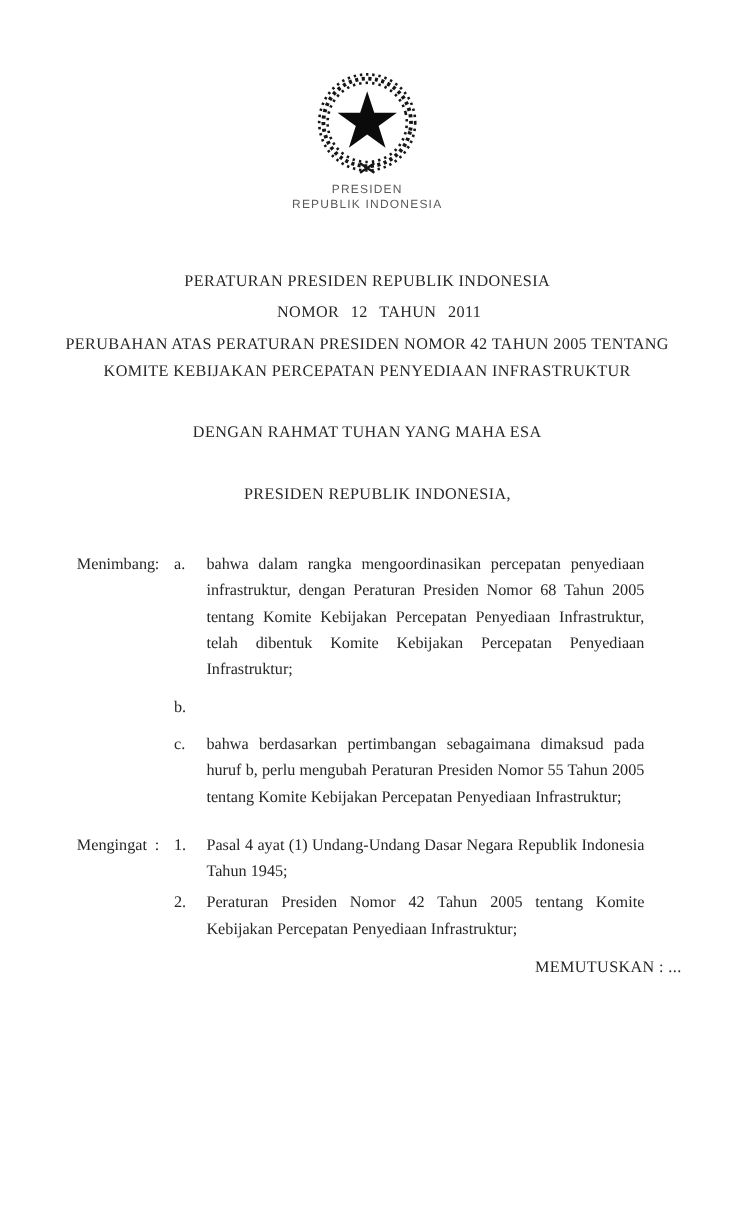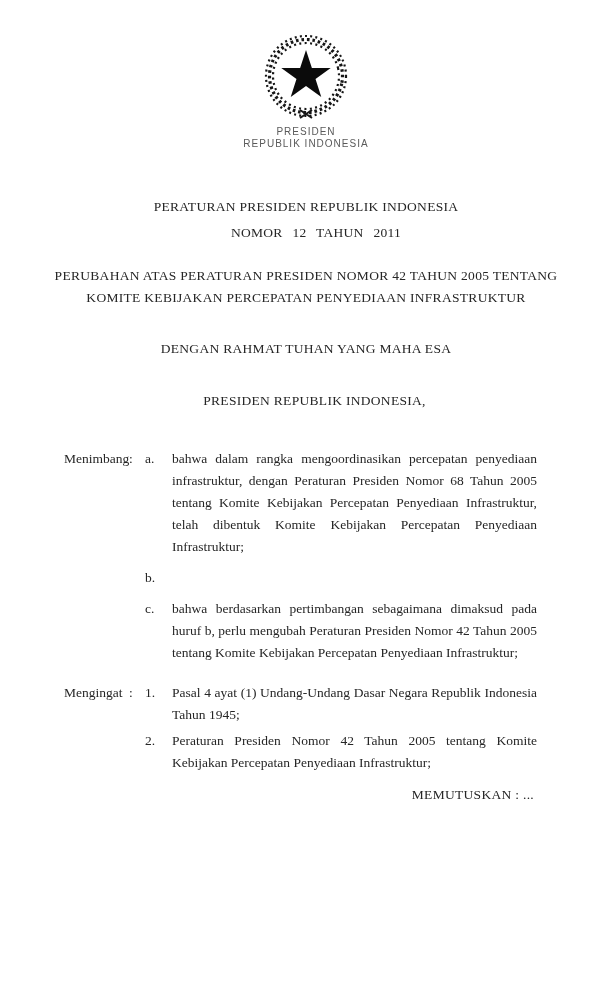--- a/index.html
+++ b/index.html
@@ -13,21 +13,21 @@
     height: 1008px;
     margin: 0 auto;
     background: #ffffff;
     overflow: hidden;
     font-family: "Liberation Serif", "DejaVu Serif", serif;
     color: #262626;
   }
 
   
   .seal-wrap {
-    padding-top: 32px;
+    padding-top: 58px;
     text-align: center;
   }
   .seal-emblem {
     display: inline-block;
   }
   .seal-caption {
     margin-top: 2px;
     font-family: "Liberation Sans", sans-serif;
     font-size: 10px;
     line-height: 12px;
@@ -46,21 +46,21 @@
     line-height: 26px;
   }
   .t-number {
     word-spacing: 0.45em;
     margin-left: 20px;
   }
   .t-subject {
     line-height: 22px;
   }
   .t-subject-block {
-    margin-top: 19px;
+    margin-top: 3px;
   }
 
   .invocation {
     margin-top: 29px;
     text-align: center;
     font-size: 13.5px;
     letter-spacing: 0.3px;
     line-height: 22px;
   }
   .issuer {
@@ -93,21 +93,21 @@
   .cell-label  { white-space: nowrap; }
   .cell-colon  { text-align: left; }
   .cell-marker { }
   .cell-text {
     text-align: justify;
     text-align-last: left;
   }
 
   .decision-line {
     margin-top: 10px;
-    margin-right: 78px;
+    margin-right: 44px;
     text-align: right;
     font-size: 13.5px;
     letter-spacing: 0.3px;
     line-height: 22px;
   }
 </style>
 </head>
 <body>
 
 <div class="page">
@@ -151,21 +151,21 @@
     </div>
     <div class="item-row">
       <div class="cell-label"></div>
       <div class="cell-colon"></div>
       <div class="cell-marker">b.</div>
     </div>
     <div class="item-row">
       <div class="cell-label"></div>
       <div class="cell-colon"></div>
       <div class="cell-marker">c.</div>
-      <div class="cell-text">bahwa berdasarkan pertimbangan sebagaimana dimaksud pada huruf b, perlu mengubah Peraturan Presiden Nomor 42 Tahun 2005 tentang Komite Kebijakan Percepatan Penyediaan Infrastruktur;</div>
+      <div class="cell-text">bahwa berdasarkan pertimbangan sebagaimana dimaksud pada huruf b, perlu mengubah Peraturan Presiden Nomor 55 Tahun 2005 tentang Komite Kebijakan Percepatan Penyediaan Infrastruktur;</div>
     </div>
   </div>
 
   <div class="section sec-recalling">
     <div class="item-row">
       <div class="cell-label">Mengingat</div>
       <div class="cell-colon">:</div>
       <div class="cell-marker">1.</div>
       <div class="cell-text">Pasal 4 ayat (1) Undang-Undang Dasar Negara Republik Indonesia Tahun 1945;</div>
     </div>

